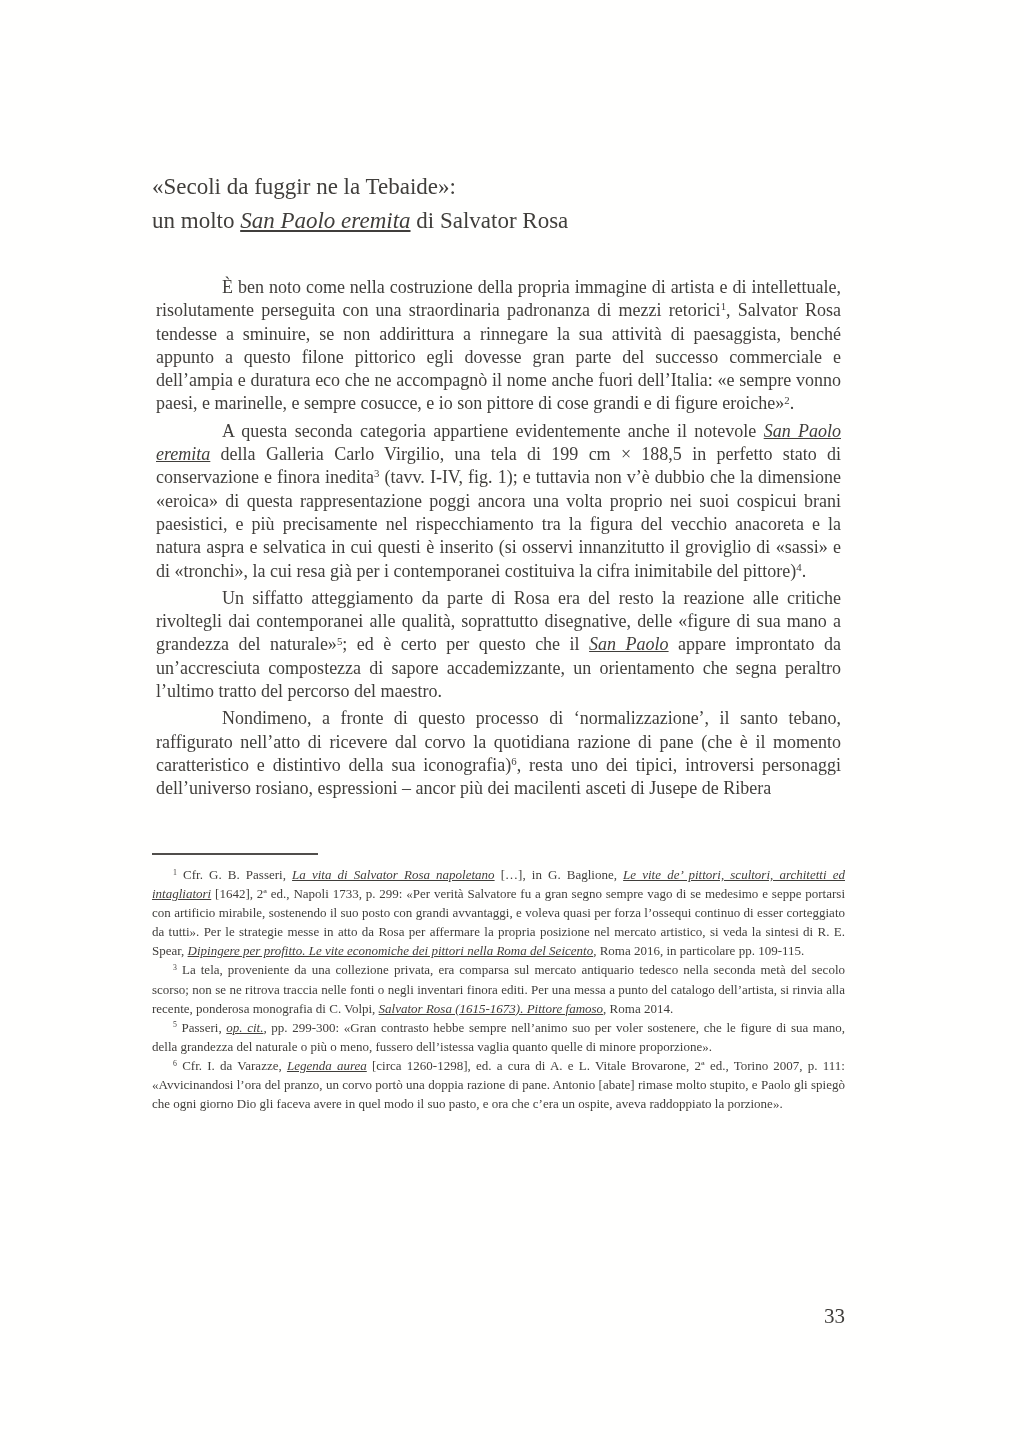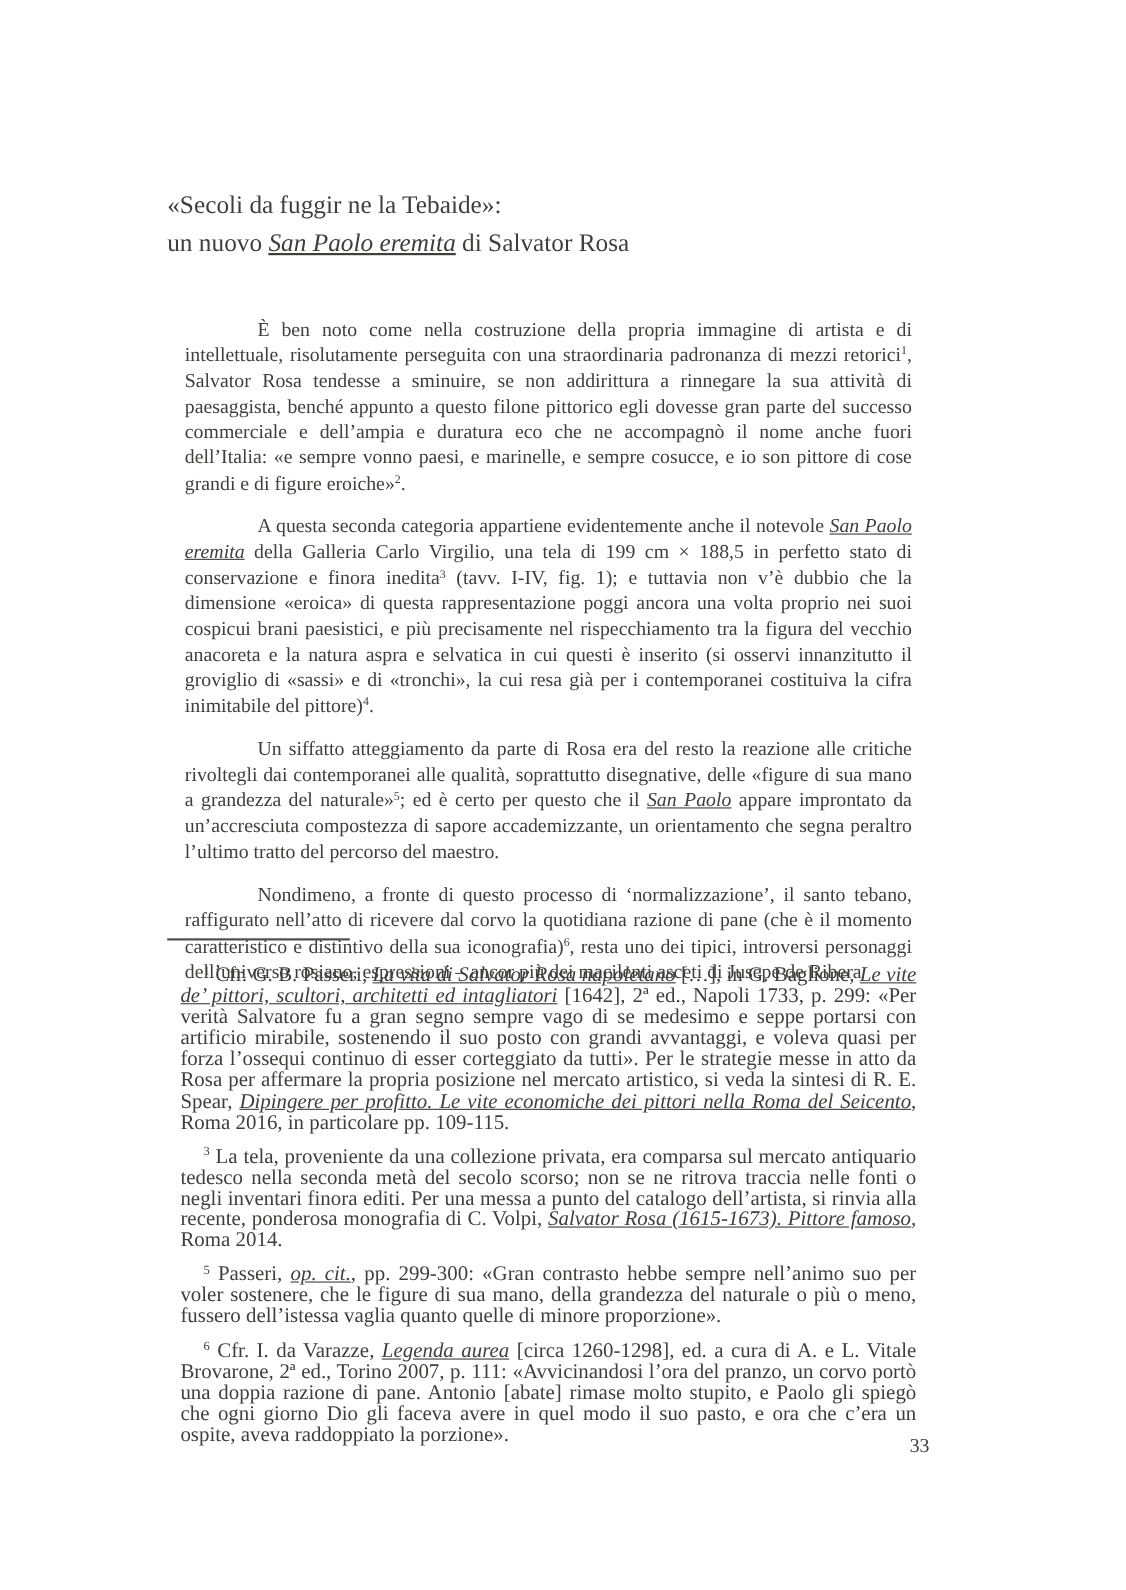--- a/index.html
+++ b/index.html
@@ -26,21 +26,21 @@
     line-height: 34px;
     font-weight: 400;
   }
   .body-text {
     position: absolute;
     left: 152px;
     top: 272px;
     width: 693px;
   }
   .body-text p {
-    margin: 16px;
+    margin: 4px;
     font-size: 18px;
     line-height: 23.3px;
     text-align: justify;
     text-indent: 66px;
     hyphens: auto;
     -webkit-hyphens: auto;
   }
   .footnote-rule {
     position: absolute;
     left: 152px;
@@ -49,53 +49,53 @@
     height: 2px;
     background: #504e4b;
   }
   .footnotes {
     position: absolute;
     left: 152px;
     top: 865px;
     width: 693px;
   }
   .footnotes p {
-    margin: 12px;
-    font-size: 19px;
+    margin: 0;
+    font-size: 13px;
     line-height: 19.1px;
     text-align: justify;
     text-indent: 21px;
     hyphens: auto;
     -webkit-hyphens: auto;
   }
   .page-number {
     position: absolute;
     left: 152px;
     top: 1304px;
     width: 693px;
     text-align: right;
-    font-size: 18px;
+    font-size: 21px;
   }
   sup {
     font-size: 60%;
     line-height: 0;
     vertical-align: baseline;
     position: relative;
     top: -0.55em;
   }
   i { font-style: italic; text-decoration: underline; }
 </style>
 </head>
 <body>
 
 <div class="page">
 
   <h1 class="article-title">
     <span>«Secoli da fuggir ne la Tebaide»:</span><br>
-    <span><span>un nuovo </span><i>San Paolo eremita</i><span> di Salvator Rosa</span></span>
+    <span><span>un molto </span><i>San Paolo eremita</i><span> di Salvator Rosa</span></span>
   </h1>
 
   <div class="body-text">
       <p class="body-paragraph"><span>È ben noto come nella costruzione della propria immagine di artista e di intellettuale, risolutamente perseguita con una straordinaria padronanza di mezzi retorici</span><sup>1</sup><span>, Salvator Rosa tendesse a sminuire, se non addirittura a rinnegare la sua attività di paesaggista, benché appunto a questo filone pittorico egli dovesse gran parte del successo commerciale e dell’ampia e duratura eco che ne accompagnò il nome anche fuori dell’Italia: «e sempre vonno paesi, e marinelle, e sempre cosucce, e io son pittore di cose grandi e di figure eroiche»</span><sup>2</sup><span>.</span></p>
       <p class="body-paragraph"><span>A questa seconda categoria appartiene evidentemente anche il notevole </span><i>San Paolo eremita</i><span> della Galleria Carlo Virgilio, una tela di 199 cm × 188,5 in perfetto stato di conservazione e finora inedita</span><sup>3</sup><span> (tavv. I-IV, fig. 1); e tuttavia non v’è dubbio che la dimensione «eroica» di questa rappresentazione poggi ancora una volta proprio nei suoi cospicui brani paesistici, e più precisamente nel rispecchiamento tra la figura del vecchio anacoreta e la natura aspra e selvatica in cui questi è inserito (si osservi innanzitutto il groviglio di «sassi» e di «tronchi», la cui resa già per i contemporanei costituiva la cifra inimitabile del pittore)</span><sup>4</sup><span>.</span></p>
       <p class="body-paragraph"><span>Un siffatto atteggiamento da parte di Rosa era del resto la reazione alle critiche rivoltegli dai contemporanei alle qualità, soprattutto disegnative, delle «figure di sua mano a grandezza del naturale»</span><sup>5</sup><span>; ed è certo per questo che il </span><i>San Paolo</i><span> appare improntato da un’accresciuta compostezza di sapore accademizzante, un orientamento che segna peraltro l’ultimo tratto del percorso del maestro.</span></p>
       <p class="body-paragraph"><span>Nondimeno, a fronte di questo processo di ‘normalizzazione’, il santo tebano, raffigurato nell’atto di ricevere dal corvo la quotidiana razione di pane (che è il momento caratteristico e distintivo della sua iconografia)</span><sup>6</sup><span>, resta uno dei tipici, introversi personaggi dell’universo rosiano, espressioni – ancor più dei macilenti asceti di Jusepe de Ribera</span></p>
     </div>
 
   <div class="footnote-rule"></div>

